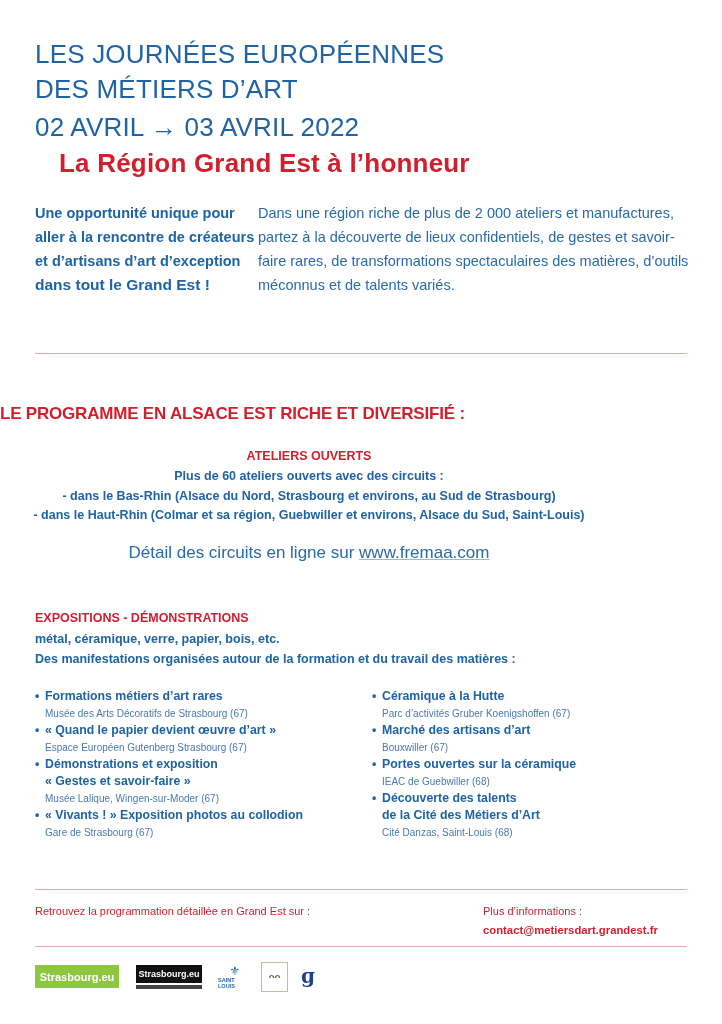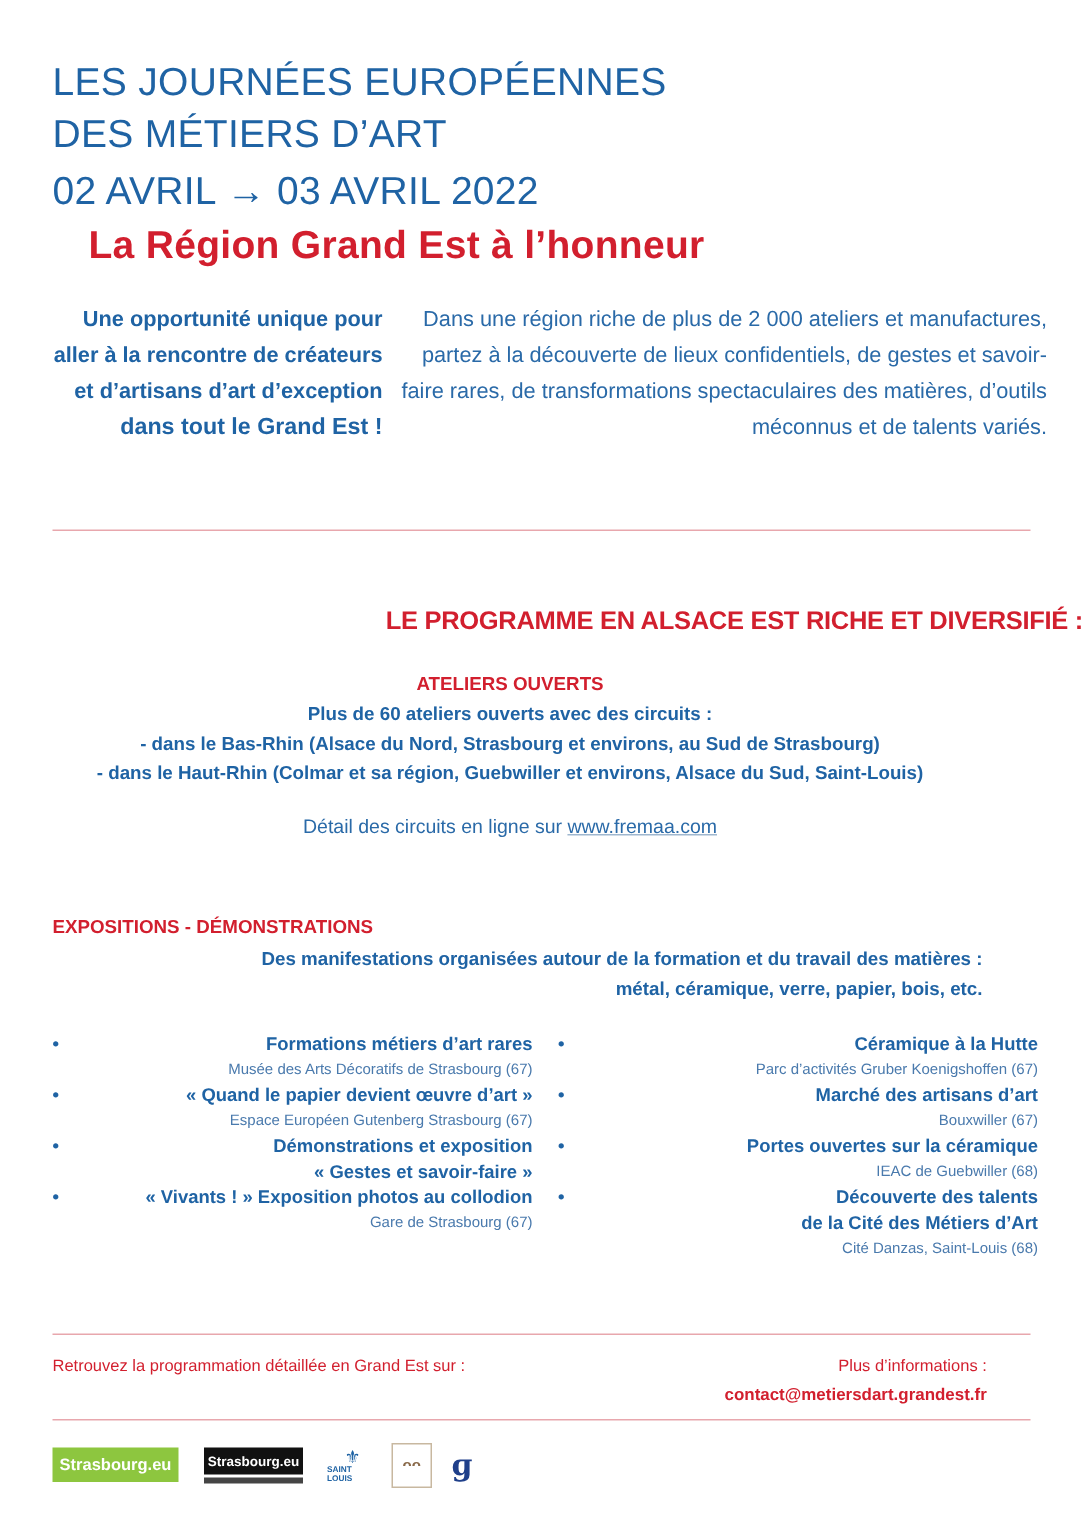--- a/index.html
+++ b/index.html
@@ -1,29 +1,29 @@
 <!DOCTYPE html>
 <html><head>
 <meta charset="utf-8">
 <style>
   html, body { margin: 0; padding: 0; background: #ffffff; }
   body { width: 722px; height: 1024px; position: relative; overflow: hidden;
          font-family: "Liberation Sans", "DejaVu Sans", sans-serif; }
-  .abs { position: absolute; text-align: right; }
+  .abs { position: absolute; }
   .red { color: #d21f2e; }
   .title { left: 35px; font-size: 26px; line-height: 32px; font-weight: 500; letter-spacing: 0.2px; color: #1f63a4; white-space: nowrap; }
   .title.red { color: #d21f2e; font-weight: 700; }
   .intro-left { left: 35px; top: 201px; width: 220px; font-size: 14.5px; line-height: 24px; font-weight: 700; color: #1f63a4; }
   .intro-right { left: 258px; top: 201px; width: 440px; font-size: 14.5px; line-height: 24px; color: #2a6aa8; }
   .hr { left: 35px; width: 652px; height: 1px; background: #e8a7ad; }
   .prog-title { left: 0; width: 722px; top: 404px; font-size: 17px; font-weight: 700; color: #d21f2e; letter-spacing: -0.2px; }
-  .center { left: 0; width: 618px; text-align: center; margin-left: 31px; }
+  .center { left: 0; width: 618px; text-align: center; }
   .atel-title { top: 449px; font-size: 12.5px; font-weight: 700; color: #d21f2e; }
   .atel-line { font-size: 12.5px; font-weight: 700; color: #1f63a4; line-height: 20px; }
-  .detail { top: 543px; font-size: 13px; color: #2a6aa8; }
+  .detail { top: 543px; font-size: 17px; color: #2a6aa8; }
   .detail a { color: #2a6aa8; text-decoration: underline; text-decoration-color: #9fb7cf; }
   .expo-title { left: 35px; top: 611px; font-size: 12.5px; font-weight: 700; color: #d21f2e; }
   .expo-desc { left: 35px; top: 629px; font-size: 12.5px; line-height: 20px; font-weight: 700; color: #1f63a4; width: 620px; }
   .list { font-size: 12px; }
   .item-title { font-weight: 700; color: #1f63a4; font-size: 12.3px; line-height: 17px; padding-left: 10px; position: relative; }
   .item-title .bullet { position: absolute; left: 0; top: 0; }
   .item-place { color: #4a7aad; font-size: 10px; line-height: 17px; padding-left: 10px; }
   .foot-left { left: 35px; top: 902px; font-size: 11px; line-height: 19px; color: #d21f2e; }
   .foot-right { left: 483px; top: 902px; font-size: 11px; line-height: 19px; color: #d21f2e; }
   .foot-strong { font-weight: 700; font-size: 11.3px; }
@@ -48,36 +48,37 @@
 <div class="abs center atel-title">ATELIERS OUVERTS</div>
 <div class="abs center atel-line" style="top:466px;text-align:center;">Plus de 60 ateliers ouverts avec des circuits :</div>
 <div class="abs center atel-line" style="top:486px;">- dans le Bas-Rhin (Alsace du Nord, Strasbourg et environs, au Sud de Strasbourg)</div>
 <div class="abs center atel-line" style="top:505px;">- dans le Haut-Rhin (Colmar et sa région, Guebwiller et environs, Alsace du Sud, Saint-Louis)</div>
 <div class="abs center detail">
   <span>Détail des circuits en ligne sur </span><a>www.fremaa.com</a>
 </div>
 
 <div class="abs expo-title">EXPOSITIONS - DÉMONSTRATIONS</div>
 <div class="abs expo-desc">
+  <div>métal, céramique, verre, papier, bois, etc.</div>
   <div>Des manifestations organisées autour de la formation et du travail des matières :</div>
-  <div>métal, céramique, verre, papier, bois, etc.</div>
 </div>
 
 <div class="abs list" style="left:35px; top:688px; width:320px;">
   <div>
     <div class="item-title"><span class="bullet">•</span><span>Formations métiers d’art rares</span></div>
     <div class="item-place">Musée des Arts Décoratifs de Strasbourg (67)</div>
   </div>
   <div>
     <div class="item-title"><span class="bullet">•</span><span>« Quand le papier devient œuvre d’art »</span></div>
     <div class="item-place">Espace Européen Gutenberg Strasbourg (67)</div>
   </div>
   <div>
     <div class="item-title"><span class="bullet">•</span><span>Démonstrations et exposition</span></div>
     <div class="item-title">« Gestes et savoir-faire »</div>
+    <div class="item-place">Musée Lalique, Wingen-sur-Moder (67)</div>
   </div>
   <div>
     <div class="item-title"><span class="bullet">•</span><span>« Vivants ! » Exposition photos au collodion</span></div>
     <div class="item-place">Gare de Strasbourg (67)</div>
   </div>
 </div>
 
 <div class="abs list" style="left:372px; top:688px; width:320px;">
   <div>
     <div class="item-title"><span class="bullet">•</span><span>Céramique à la Hutte</span></div>

